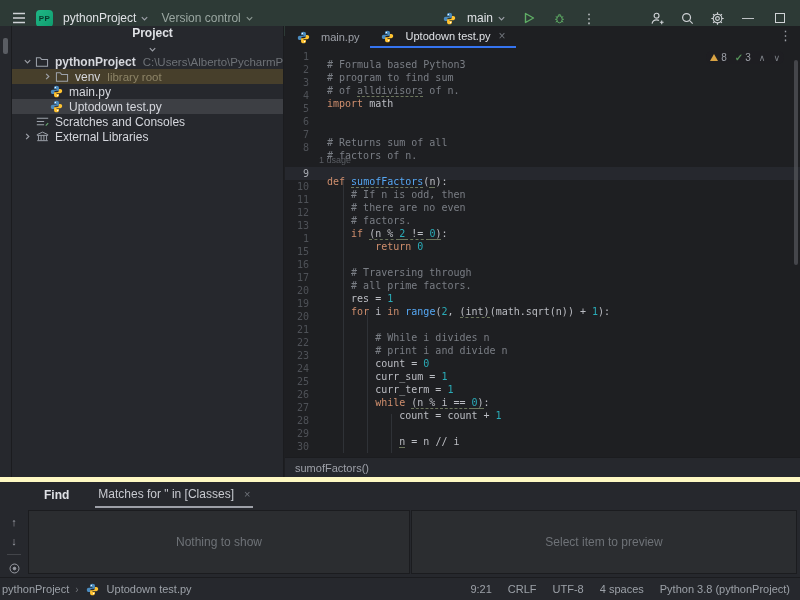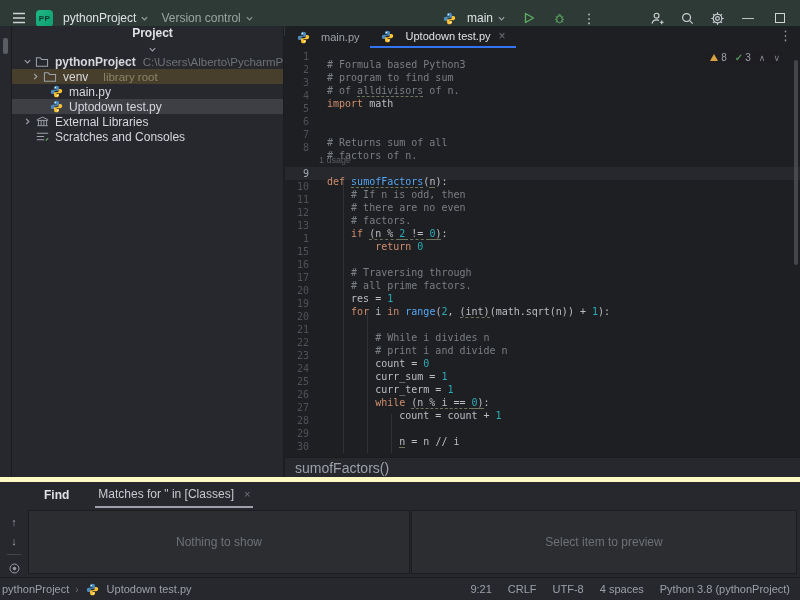--- a/index.html
+++ b/index.html
@@ -28,21 +28,21 @@
                  border-right:1px solid #1b1c1f;box-sizing:border-box;overflow:hidden;}
   .pp-header{display:flex;align-items:center;gap:5px;height:26px;padding-left:10px;color:#dfe1e5;font-size:12px;font-weight:bold;flex-direction:column;}
   .tree{margin-top:2px;}
   .tree-row{display:flex;align-items:center;height:15px;font-size:12px;color:#d5d7dd;white-space:nowrap;cursor:pointer;}
   .tree-row.cut{background:#473f2b;}
   .tree-row.selected{background:#3d3f44;}
   .expander{width:14px;flex:none;display:inline-flex;justify-content:center;color:#9da0a8;}
   .ticon{width:16px;height:14px;flex:none;display:inline-flex;align-items:center;justify-content:center;margin-right:5px;}
   .tlabel.b{font-weight:bold;}
   .tpath{color:#6e7277;margin-left:7px;font-size:11.5px;overflow:hidden;}
-  .tsuffix{color:#8d8467;margin-left:15px;font-size:11.5px;}
+  .tsuffix{color:#8d8467;margin-left:7px;font-size:11.5px;}
   
   .editor{position:absolute;top:26px;left:285px;right:0;height:451px;background:#1e1f22;}
   .tab-bar{height:22px;display:flex;align-items:stretch;position:relative;background:#1e1f22;}
   .etab{display:flex;align-items:center;gap:5px;padding:0 10px;font-size:11px;color:#9da0a8;box-sizing:border-box;cursor:pointer;}
   .etab.active{color:#dfe1e5;border-bottom:2px solid #3574f0;}
   .tab-close{color:#6f737a;font-size:12px;margin-left:3px;line-height:1;}
   .tab-kebab{position:absolute;right:8px;top:2px;color:#9da0a8;}
   .code-area{position:absolute;top:22px;left:0;right:0;bottom:20px;overflow:hidden;}
   .crow{display:flex;height:13px;line-height:13px;font-family:"DejaVu Sans Mono",monospace;font-size:10px;white-space:pre;position:relative;z-index:1;}
   .crow.cur{background:#26282e;}
@@ -57,21 +57,21 @@
   .plain{color:#bcbec4;}
   .u{border-bottom:1px dashed #6c765c;}
   .guide{position:absolute;width:1px;background:#2f3237;z-index:0;}
   .inspections{position:absolute;top:3px;right:16px;display:flex;align-items:center;gap:8px;
                font-size:10px;color:#9da0a8;z-index:2;background:rgba(30,31,34,.85);padding:1px 4px;border-radius:6px;}
   .warn-tri{width:0;height:0;border-left:4px solid transparent;border-right:4px solid transparent;border-bottom:7px solid #d9a343;display:inline-block;margin-right:3px;}
   .ok-check{color:#549159;font-weight:bold;margin-right:2px;}
   .insp-nav{color:#7d8188;font-size:9px;}
   .scroll-thumb{position:absolute;right:2px;top:12px;width:4px;height:205px;background:#55575c;border-radius:2px;opacity:.7;z-index:2;}
   .breadcrumb-bar{position:absolute;left:0;right:0;bottom:0;height:20px;background:#26282d;border-top:1px solid #1b1c1f;
-                  display:flex;align-items:center;padding-left:10px;font-size:14px;color:#9da0a8;box-sizing:border-box;}
+                  display:flex;align-items:center;padding-left:10px;font-size:11px;color:#9da0a8;box-sizing:border-box;}
   
   .find-panel{position:absolute;top:477px;left:0;right:0;height:100px;background:#26282d;border-top:5px solid #fef9c3;box-sizing:border-box;}
   .fp-header{height:26px;display:flex;align-items:stretch;padding-left:44px;font-size:12px;gap:26px;}
   .fp-title{display:flex;align-items:center;color:#dfe1e5;font-weight:bold;}
   .fp-tab{display:flex;align-items:center;gap:7px;color:#c8cad0;border-bottom:2px solid #9da0a8;padding:0 3px;box-sizing:border-box;cursor:pointer;}
   .fp-tab .tab-close{font-size:11px;}
   .fp-strip{position:absolute;left:0;top:28px;bottom:0;width:28px;display:flex;flex-direction:column;align-items:center;gap:7px;padding-top:6px;color:#9da0a8;font-size:11px;}
   .fp-strip .sep{width:14px;border-top:1px solid #43454a;height:0;}
   .fp-pane{position:absolute;top:28px;bottom:3px;background:#2b2d30;border:1px solid #1b1c1f;
            display:flex;align-items:center;justify-content:center;color:#6e7277;font-size:12px;box-sizing:border-box;}
@@ -194,21 +194,21 @@
           </span>
     <span class="ticon">
             <svg width="14" height="12" viewBox="0 0 16 14" fill="none" stroke="#9da2ab" stroke-width="1.2">
               <path d="M1.5 2h4.4l1.6 2h7V12h-13z"></path>
             </svg>
           </span>
     <span class="tlabel b">pythonProject</span>
     <span class="tpath">C:\Users\Alberto\PycharmProjects\pythonProject</span>
 
   </div>
-  <div class="tree-row cut" style="padding-left:16px">
+  <div class="tree-row cut" style="padding-left:28px">
     <span class="expander">
             <svg width="9" height="9" viewBox="0 0 10 10">
               <path d="M3.5 2l3 3-3 3" stroke="#9da0a8" fill="none" stroke-width="1.3"></path>
             </svg>
           </span>
     <span class="ticon">
             <svg width="14" height="12" viewBox="0 0 16 14" fill="none" stroke="#9da2ab" stroke-width="1.2">
               <path d="M1.5 2h4.4l1.6 2h7V12h-13z"></path>
             </svg>
           </span>
@@ -236,42 +236,42 @@
               <path d="M8 1C6 1 5 1.9 5 3.2V5h3v.9H3.4C2 5.9 1 7 1 8.5S2 11 3.4 11H5V9.4C5 8 6.1 7 7.5 7H11V3.2C11 1.9 10 1 8 1z" fill="#4b8bbe"></path>
               <path d="M8 15c2 0 3-.9 3-2.2V11H8v-.9h4.6C14 10.1 15 9 15 7.5S14 5 12.6 5H11v1.6C11 8 9.9 9 8.5 9H5v3.8C5 14.1 6 15 8 15z" fill="#ffc331"></path>
               <circle cx="6.6" cy="3.1" r=".8" fill="#fff"></circle>
               <circle cx="9.4" cy="12.9" r=".8" fill="#fff"></circle>
             </svg>
           </span>
     <span class="tlabel">Uptodown test.py</span>
 
   </div>
   <div class="tree-row " style="padding-left:8px">
-    <span class="expander">
-            <svg width="9" height="9" viewBox="0 0 10 10">
-              <path d="M3.5 2l3 3-3 3" stroke="#9da0a8" fill="none" stroke-width="1.3"></path>
-            </svg>
-          </span>
-    <span class="ticon">
-            <svg width="13" height="12" viewBox="0 0 16 14" fill="none" stroke="#9da2ab" stroke-width="1.2">
-              <path d="M8 1L14.5 4v1h-13V4zM3 5v6M6.3 5v6M9.7 5v6M13 5v6M1.5 11.5h13"></path>
-            </svg>
-          </span>
-    <span class="tlabel">External Libraries</span>
-
-  </div>
-  <div class="tree-row " style="padding-left:8px">
     <span class="expander"></span>
     <span class="ticon">
             <svg width="13" height="11" viewBox="0 0 16 13" fill="none" stroke="#9da2ab" stroke-width="1.3">
               <path d="M1 2.5h14M1 6.5h9M1 10.5h9"></path>
               <path d="M12 11.5l3-3" stroke="#6aab73"></path>
             </svg>
           </span>
     <span class="tlabel">Scratches and Consoles</span>
+
+  </div>
+  <div class="tree-row " style="padding-left:8px">
+    <span class="expander">
+            <svg width="9" height="9" viewBox="0 0 10 10">
+              <path d="M3.5 2l3 3-3 3" stroke="#9da0a8" fill="none" stroke-width="1.3"></path>
+            </svg>
+          </span>
+    <span class="ticon">
+            <svg width="13" height="12" viewBox="0 0 16 14" fill="none" stroke="#9da2ab" stroke-width="1.2">
+              <path d="M8 1L14.5 4v1h-13V4zM3 5v6M6.3 5v6M9.7 5v6M13 5v6M1.5 11.5h13"></path>
+            </svg>
+          </span>
+    <span class="tlabel">External Libraries</span>
 
   </div>
       </div>
   </aside>
 
   <section class="editor">
     <div class="tab-bar" id="tab-bar">
   <div class="etab">
     <span class="ticon">
             <svg width="13" height="13" viewBox="0 0 16 16">

